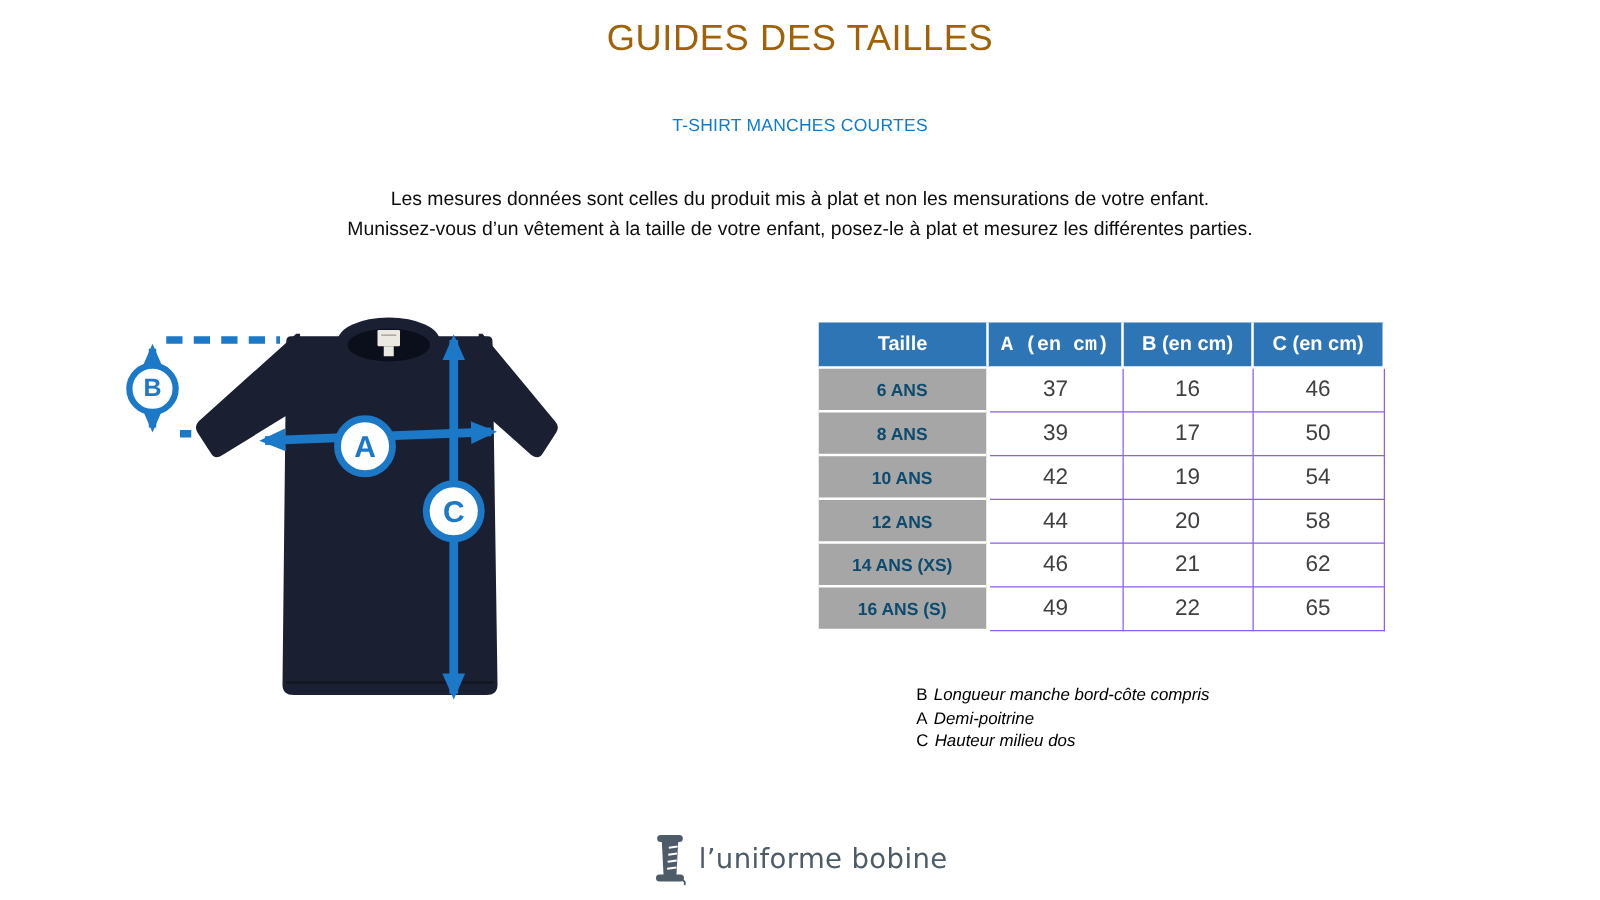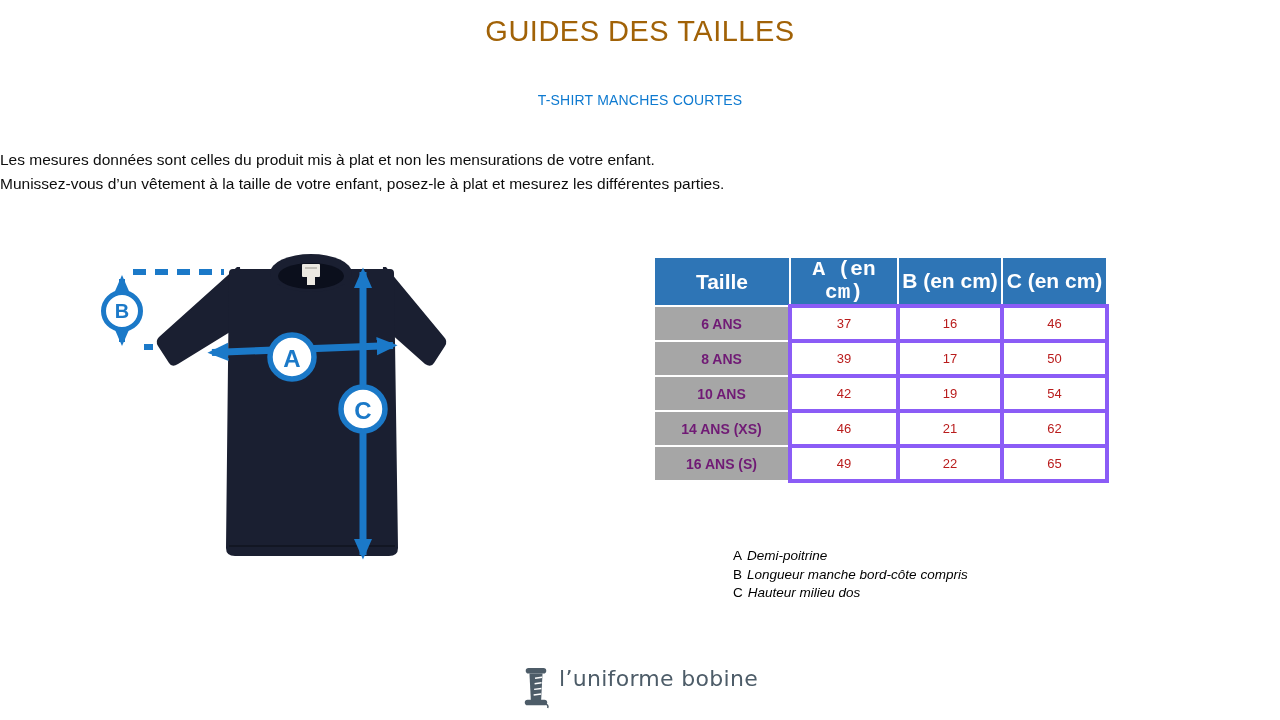--- a/index.html
+++ b/index.html
@@ -19,71 +19,72 @@
     color: #a16207;
   }
   .page-subtitle {
     position: absolute; top: 92px; left: 0; width: 100%;
     text-align: center;
     font-size: 14px; font-weight: 400; letter-spacing: 0.2px;
     color: #0e7ad0;
   }
   .intro {
     position: absolute; top: 148px; left: 0; width: 100%;
+    text-align: center;
     font-size: 15.5px; line-height: 24px; color: #0d0d0d;
   }
 
   
   .diagram-svg { position: absolute; left: 90px; top: 245px; }
 
   
   .size-table {
     position: absolute; left: 655px; top: 258px;
     border-collapse: collapse;
     text-align: center;
   }
   .size-table th {
     background: #2e75b6; color: #ffffff;
-    font-size: 21px; font-weight: 700;
+    font-size: 16px; font-weight: 700;
     height: 36px;
     border-right: 2px solid #ffffff;
     border-bottom: 2px solid #ffffff;
     margin-left: 16px;
   }
   .size-table td { height: 35px; }
   .size-table td.rowhead {
-    background: #a6a6a6; color: #701a75;
+    background: #a6a6a6; color: #0c4a6e;
     font-size: 14px; font-weight: 700;
     border-right: 3px solid #ffffff;
     border-bottom: 2px solid #ffffff;
   }
   .size-table td.data {
-    background: #ffffff; color: #b91c1c;
-    font-size: 13px; font-weight: 400;
-    border: 4px solid #8b5cf6;
+    background: #ffffff; color: #404040;
+    font-size: 18px; font-weight: 400;
+    border: 1px solid #8b5cf6;
   }
   .col-taille { width: 135px; }
   .col-a { width: 108px; font-family: Liberation Mono, monospace; }
   .col-b { width: 104px; }
   .col-c { width: 105px; }
 
   
   .legend {
     position: absolute; left: 733px; top: 547px;
     font-size: 13.5px; line-height: 18.5px; color: #000000;
     list-style: none;
   }
   .legend-key { font-style: normal; margin-right: 5px; }
   .legend-text { font-style: italic; }
 
   
   .brand {
     position: absolute; top: 666px; left: 50%;
     transform: translateX(-50%);
-    display: flex; align-items: flex-start; gap: 9px;
+    display: flex; align-items: center; gap: 9px;
     color: #4d5c68;
   }
   .brand-name {
     font-family: "DejaVu Sans", sans-serif;
     font-size: 22px; font-weight: 400; letter-spacing: 0.3px;
   }
 </style>
 </head>
 <body>
 
@@ -160,40 +161,46 @@
       <td class="data">17</td>
       <td class="data">50</td>
     </tr>
     <tr>
       <td class="rowhead">10 ANS</td>
       <td class="data">42</td>
       <td class="data">19</td>
       <td class="data">54</td>
     </tr>
     <tr>
+      <td class="rowhead">12 ANS</td>
+      <td class="data">44</td>
+      <td class="data">20</td>
+      <td class="data">58</td>
+    </tr>
+    <tr>
       <td class="rowhead">14 ANS (XS)</td>
       <td class="data">46</td>
       <td class="data">21</td>
       <td class="data">62</td>
     </tr>
     <tr>
       <td class="rowhead">16 ANS (S)</td>
       <td class="data">49</td>
       <td class="data">22</td>
       <td class="data">65</td>
     </tr>
   </tbody>
 </table>
 
 <ul class="legend">
   <li>
-    <span class="legend-key">A</span><span class="legend-text">Demi-poitrine</span>
+    <span class="legend-key">B</span><span class="legend-text">Longueur manche bord-côte compris</span>
   </li>
   <li>
-    <span class="legend-key">B</span><span class="legend-text">Longueur manche bord-côte compris</span>
+    <span class="legend-key">A</span><span class="legend-text">Demi-poitrine</span>
   </li>
   <li>
     <span class="legend-key">C</span><span class="legend-text">Hauteur milieu dos</span>
   </li>
 </ul>
 
 <div class="brand">
   <svg width="28" height="43" viewBox="0 0 30 44">
     <g fill="#4d5c68">
       <rect x="4" y="1" width="22" height="6" rx="3"></rect>

